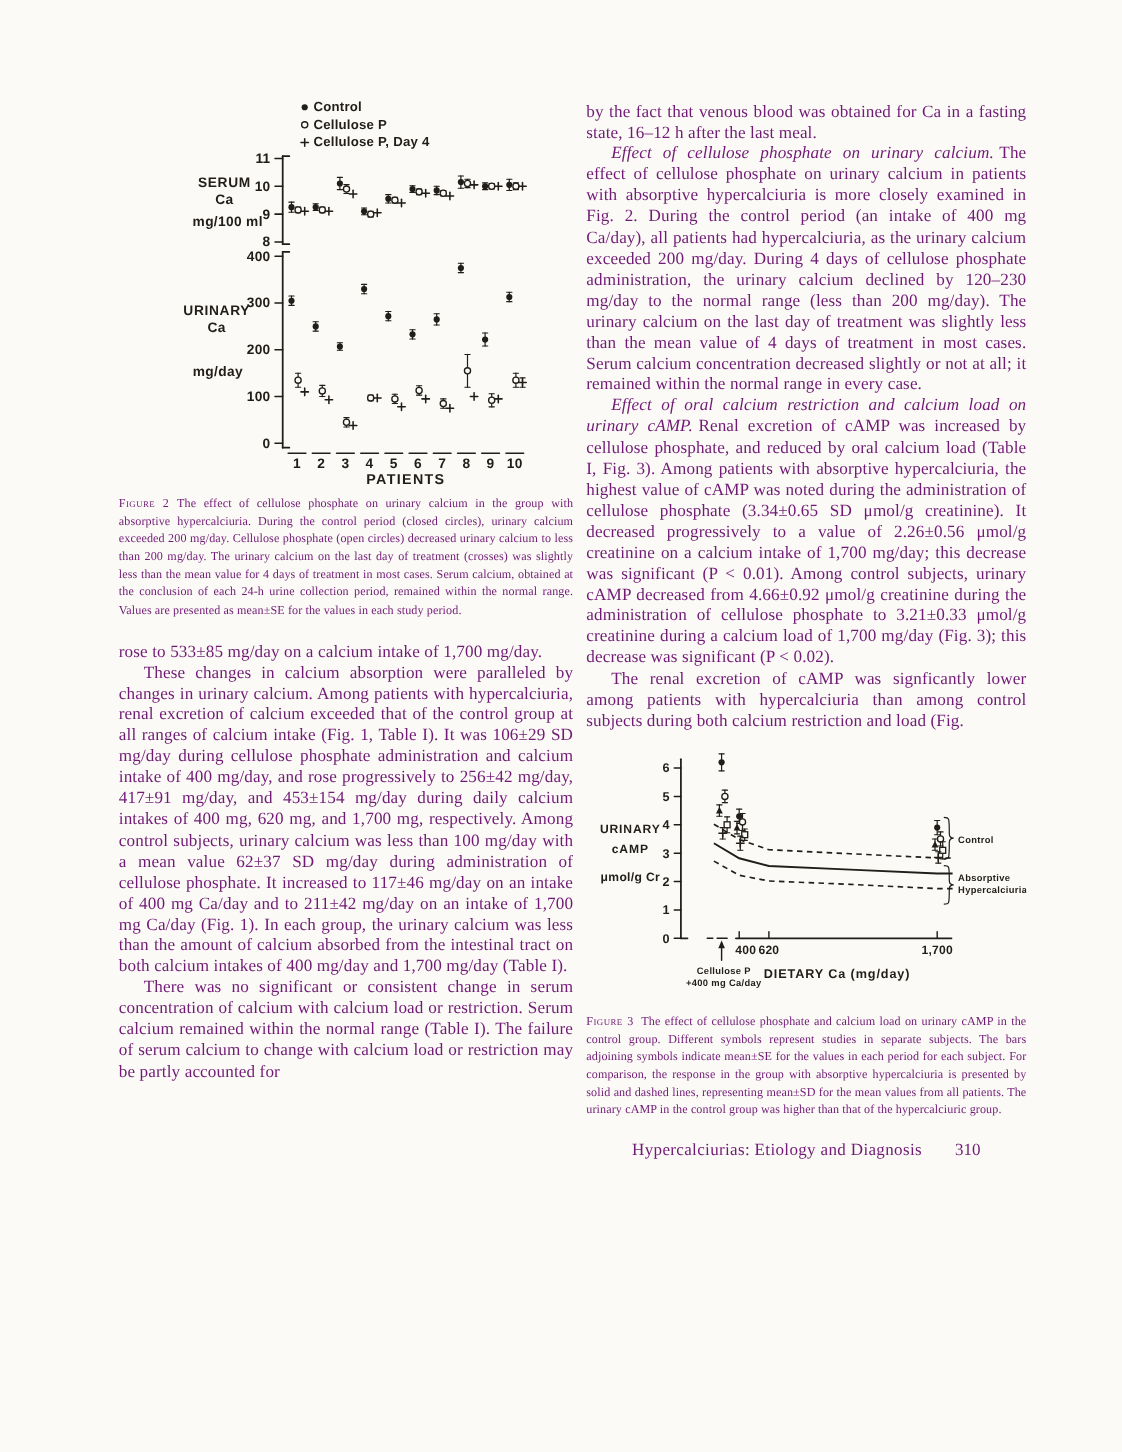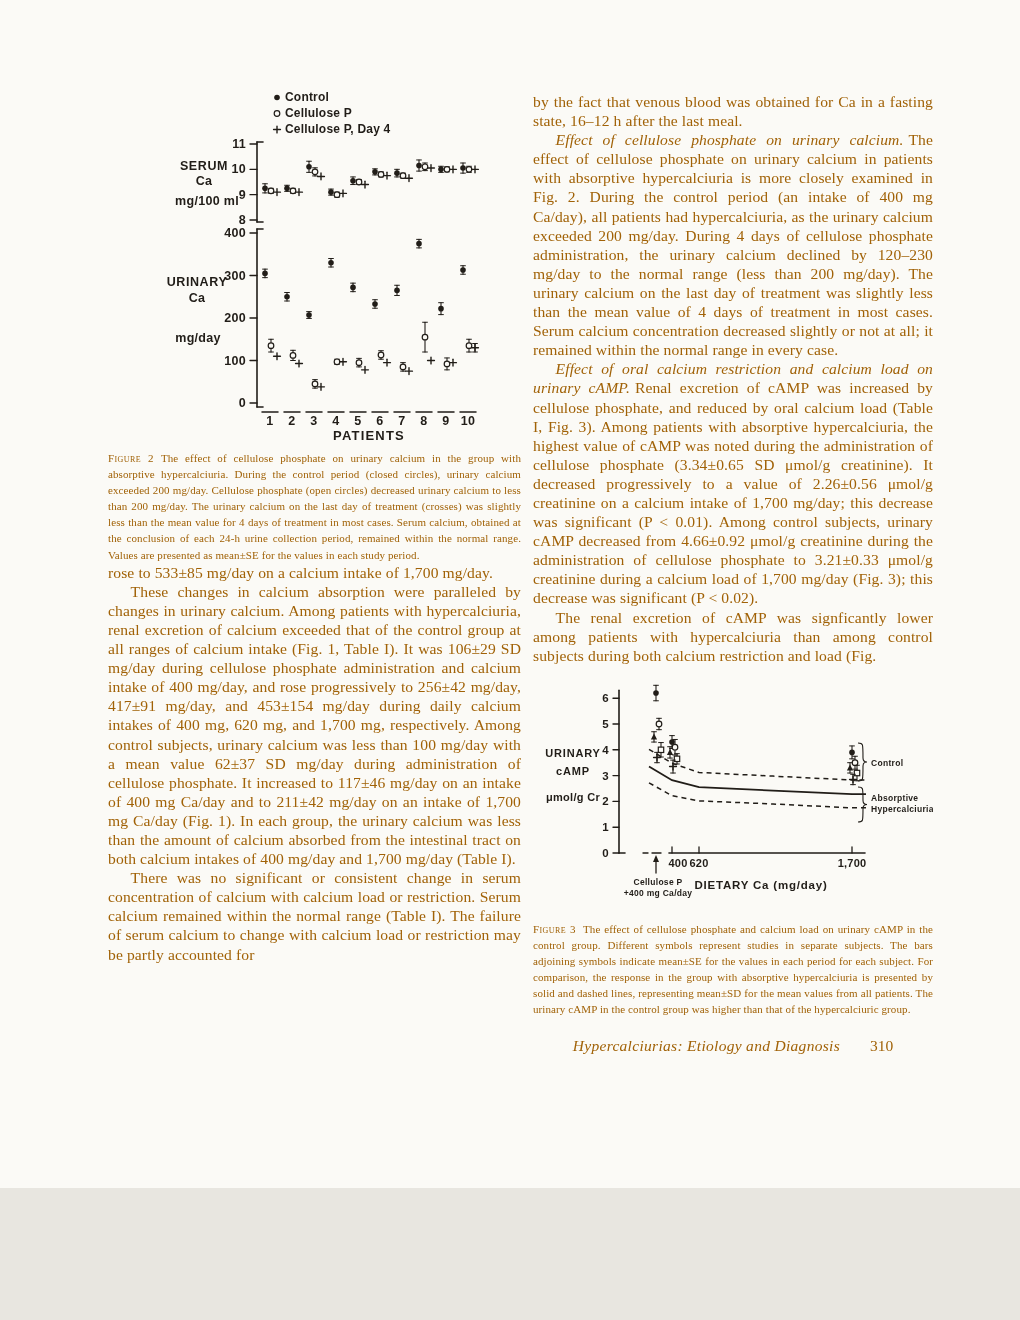--- a/index.html
+++ b/index.html
@@ -1,20 +1,20 @@
 <!DOCTYPE html>
 <html><head>
 <meta charset="utf-8">
 <style>
   html,body{margin:0;padding:0;background:#e8e6e0;}
   .page{
     position:relative;
-    width:1020px;height:1188px;
+    width:1020px;height:1320px;
     background:#fbfaf6;
-    color:#a16207;
+    color:#701a75;
     font-family:"Liberation Serif","DejaVu Serif",serif;
     overflow:hidden;
   }
   .col{position:absolute;top:90px;}
   .col-left{left:108px;width:413px;}
   .col-right{left:533px;width:400px;top:92px;}
   p.body{
     margin:0;
     font-size:15.6px;
     line-height:19.1px;
@@ -31,27 +31,27 @@
     text-align:justify;
     letter-spacing:0.1px;
   }
   .figlabel{
     font-variant:small-caps;
     letter-spacing:0.4px;
     margin-right:7px;
   }
   .fig2-wrap{ margin:0 0 8px 0; }
   .fig3-wrap{ margin:12px 0 4px 0; }
-  .leftbody{ margin-top:0; }
+  .leftbody{ margin-top:20px; }
   .footer{
     margin-top:20px;
     text-align:center;
     font-size:15.5px;
   }
-  .footer .ftitle{ font-style:italic; letter-spacing:0.3px; }
+  .footer .ftitle{ letter-spacing:0.3px; }
   .footer .pageno{ margin-left:30px; font-style:normal; }
   svg{ display:block; }
 </style>
 </head>
 <body>
 
 <div class="page">
 
   <div class="col col-left">
 

